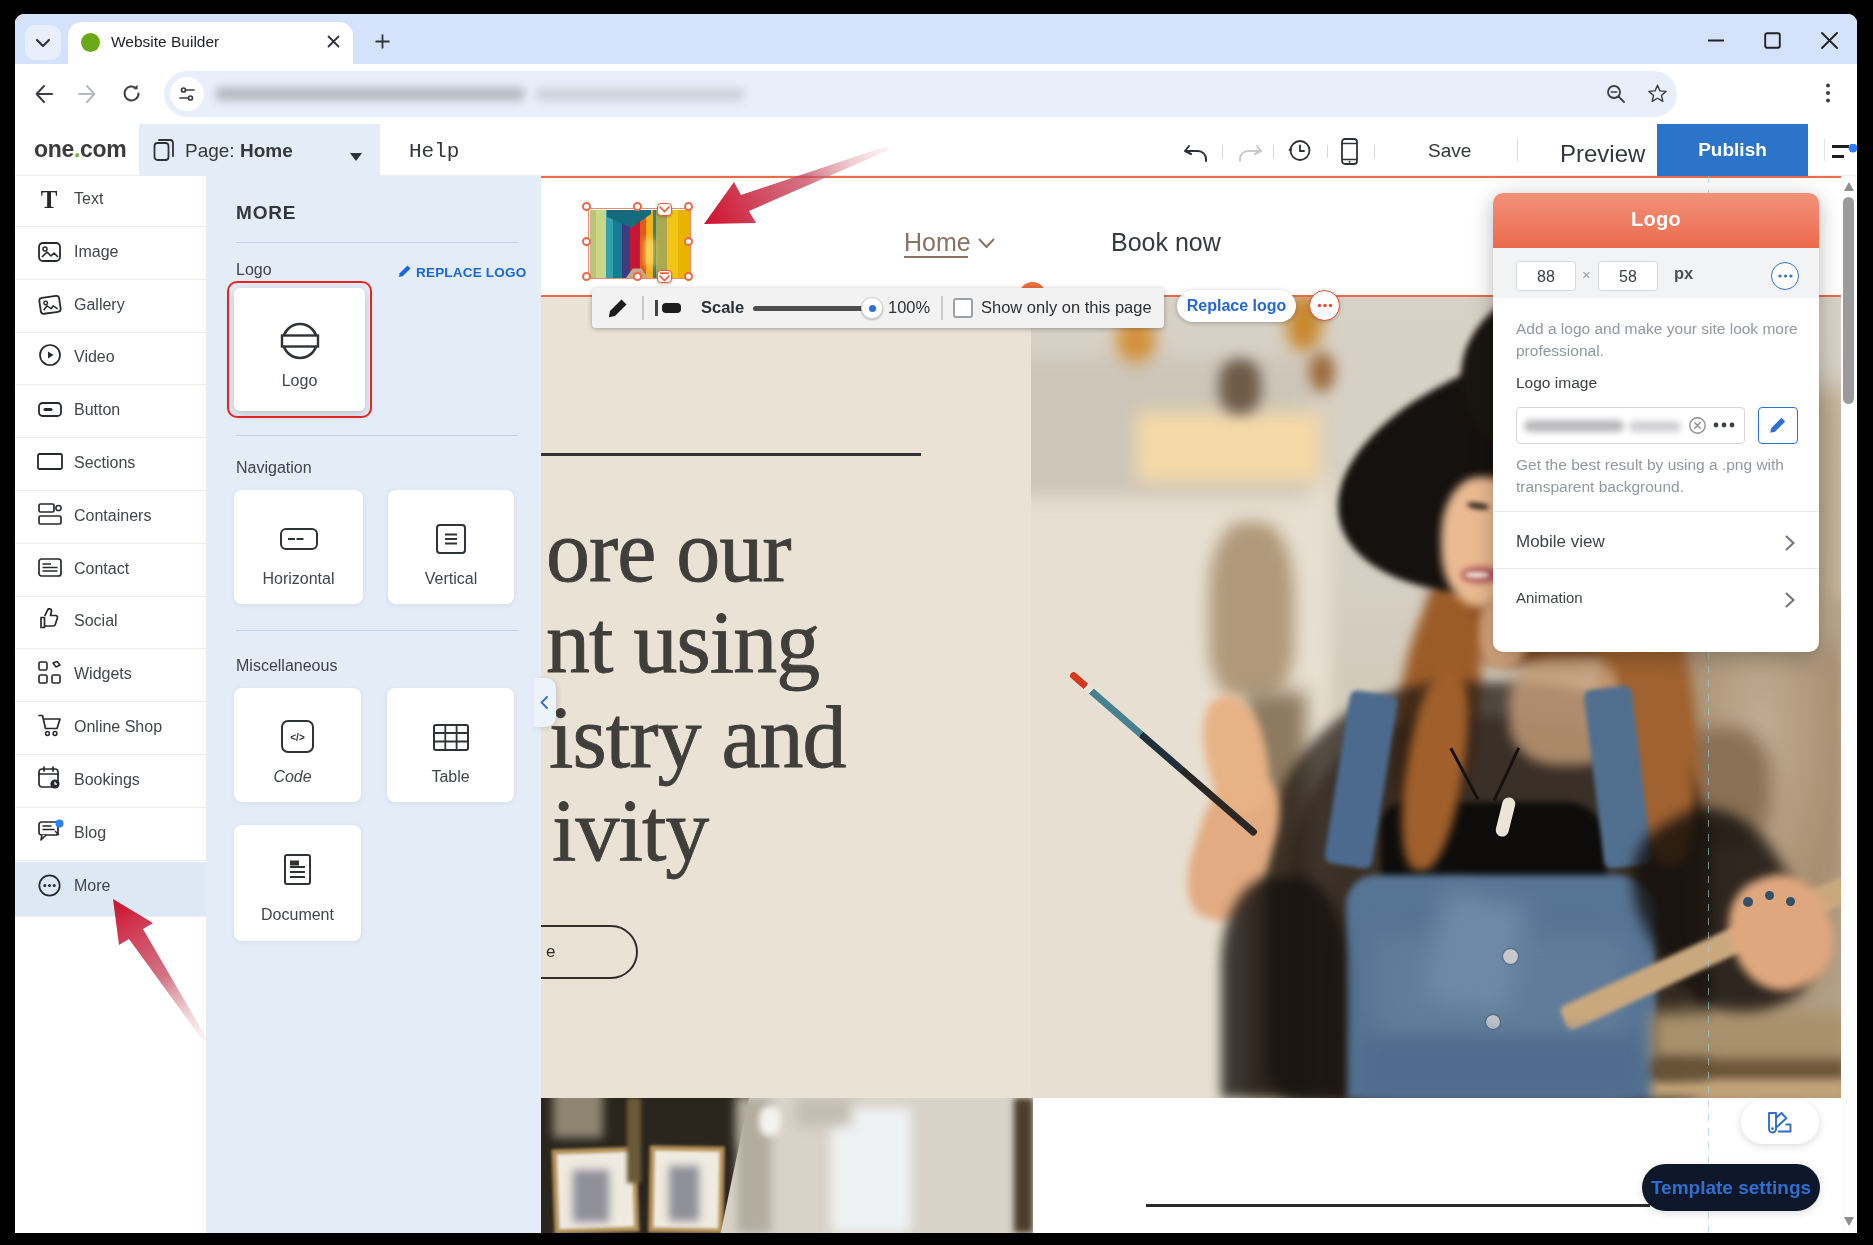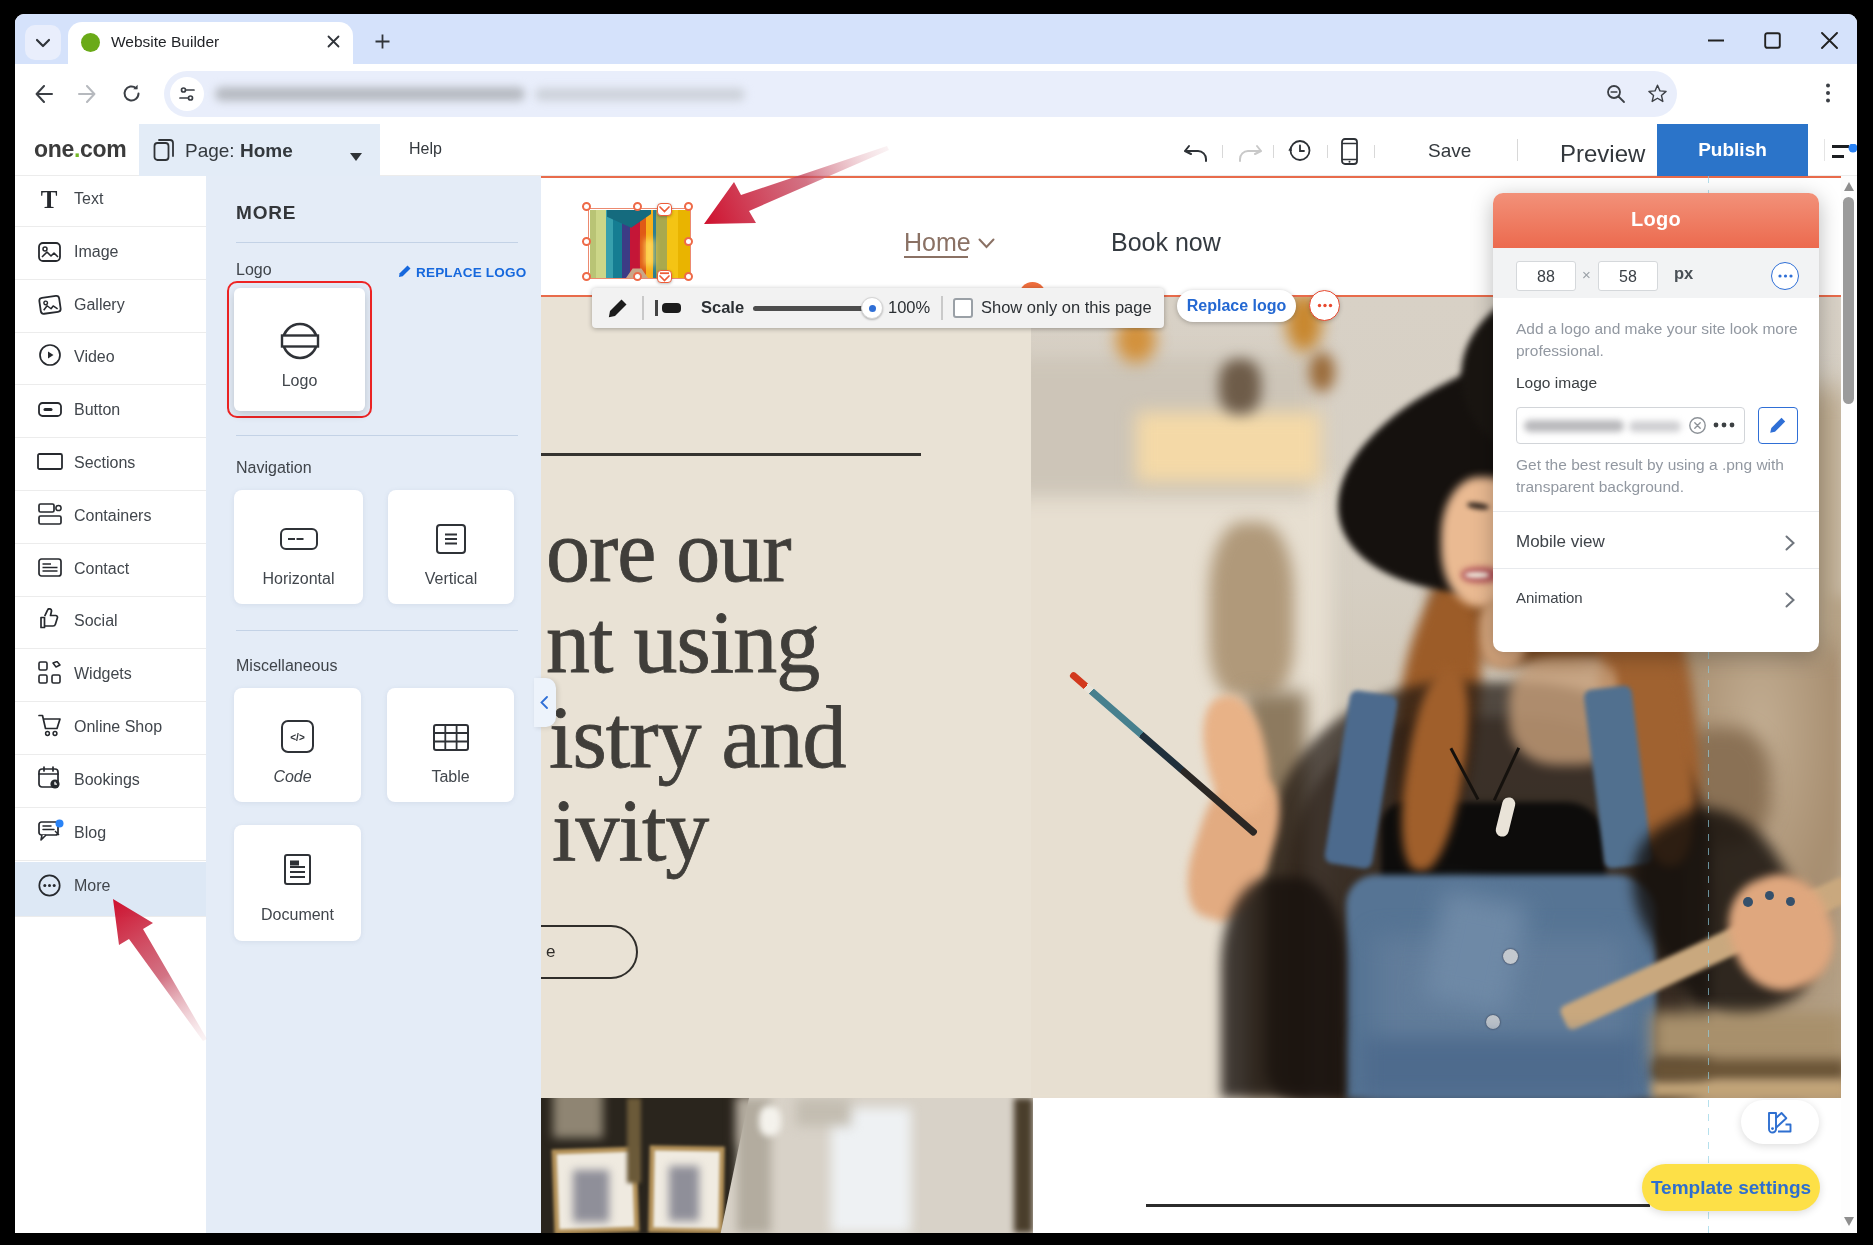--- a/index.html
+++ b/index.html
@@ -87,21 +87,21 @@
     <div class="abs" style="left:19px;top:122px;font-size:23px;font-weight:bold;color:#3b3b3b;letter-spacing:-0.3px;">one<span style="color:#76b82a;">.</span>com</div>
     <div class="abs" style="left:124px;top:110px;width:241px;height:52px;background:#e3ecf7;"></div>
     <svg class="abs" style="left:138px;top:124px;" width="22" height="24" viewBox="0 0 22 24">
         <rect x="1.5" y="5" width="14" height="17" rx="3" stroke="#2f3337" stroke-width="1.8" fill="none"></rect>
         <path d="M6 2 h11 a3 3 0 0 1 3 3 v13" stroke="#2f3337" stroke-width="1.8" fill="none" stroke-linecap="round"></path>
       </svg>
     <div class="abs" style="left:170px;top:126px;font-size:19px;color:#33383d;">Page: <b>Home</b></div>
     <svg class="abs" style="left:335px;top:139px;" width="12" height="8" viewBox="0 0 12 8">
         <path d="M0 0 H12 L6 8 Z" fill="#2f3337"></path>
       </svg>
-    <div class="abs" style="left:394px;top:126px;font-size:16px;color:#33383d;">Help</div>
+    <div class="abs" style="left:394px;top:126px;font-size:21px;color:#33383d;font-family:Liberation Mono, monospace;">Help</div>
     <svg class="abs" style="left:1168px;top:128px;" width="26" height="22" viewBox="0 0 26 22">
         <path d="M6 4 L2 9 L8 12" stroke="#2e3237" stroke-width="2" fill="none" stroke-linecap="round" stroke-linejoin="round"></path>
         <path d="M2.5 9 H15 a8 8 0 0 1 8 8 v2" stroke="#2e3237" stroke-width="2" fill="none" stroke-linecap="round"></path>
       </svg>
     <div class="abs" style="left:1207px;top:131px;width:1px;height:13px;background:#d8d8d8;"></div>
     <svg class="abs" style="left:1222px;top:128px;" width="26" height="22" viewBox="0 0 26 22" transform="scale(-1,1)">
         <path d="M6 4 L2 9 L8 12" stroke="#c9c9c9" stroke-width="2" fill="none" stroke-linecap="round" stroke-linejoin="round"></path>
         <path d="M2.5 9 H15 a8 8 0 0 1 8 8 v2" stroke="#c9c9c9" stroke-width="2" fill="none" stroke-linecap="round"></path>
       </svg>
     <div class="abs" style="left:1258px;top:131px;width:1px;height:13px;background:#d8d8d8;"></div>
@@ -294,21 +294,21 @@
           <circle cx="13.5" cy="2.5" r="1.7" fill="#e8492f"></circle>
         </svg>
 
       <div class="abs" style="left:1200px;top:924px;width:78px;height:44px;background:#fff;border-radius:22px;box-shadow:0 2px 8px rgba(0,0,0,0.14);"></div>
       <svg class="abs" style="left:1226px;top:934px;" width="26" height="24" viewBox="0 0 26 24">
           <path d="M2 3 h7 v16 a3.5 3.5 0 0 1 -7 0 Z" stroke="#2e6fd0" stroke-width="1.9" fill="none" stroke-linejoin="round"></path>
           <path d="M9 8 l5.5 -5 4.8 5.2 -10.3 9.5" stroke="#2e6fd0" stroke-width="1.9" fill="none" stroke-linejoin="round"></path>
           <path d="M11 21.5 h12.5 v-7 h-5" stroke="#2e6fd0" stroke-width="1.9" fill="none" stroke-linejoin="round"></path>
           <circle cx="5.5" cy="18.6" r="1.4" fill="#2e6fd0"></circle>
         </svg>
-      <div class="abs" style="left:1101px;top:988px;width:178px;height:47px;background:#fde047;border-radius:24px;box-shadow:0 2px 8px rgba(0,0,0,0.14);text-align:center;line-height:47px;font-size:19px;font-weight:bold;color:#2e6fd0;">Template settings</div>
+      <div class="abs" style="left:1101px;top:988px;width:178px;height:47px;background:#0f172a;border-radius:24px;box-shadow:0 2px 8px rgba(0,0,0,0.14);text-align:center;line-height:47px;font-size:19px;font-weight:bold;color:#2e6fd0;">Template settings</div>
     </div>
 
     <div class="abs" id="sidebar" style="left:0;top:162px;width:191px;height:1057px;background:#fff;"></div>
     <div class="abs" style="left:0;top:848px;width:191px;height:54px;background:#dde8f5;"></div>
     <div class="abs sdiv" style="top:212px;"></div>
       <div class="abs sdiv" style="top:265px;"></div>
     <div class="abs sdiv" style="top:318px;"></div>
       <div class="abs sdiv" style="top:370px;"></div>
     <div class="abs sdiv" style="top:423px;"></div>
       <div class="abs sdiv" style="top:476px;"></div>

